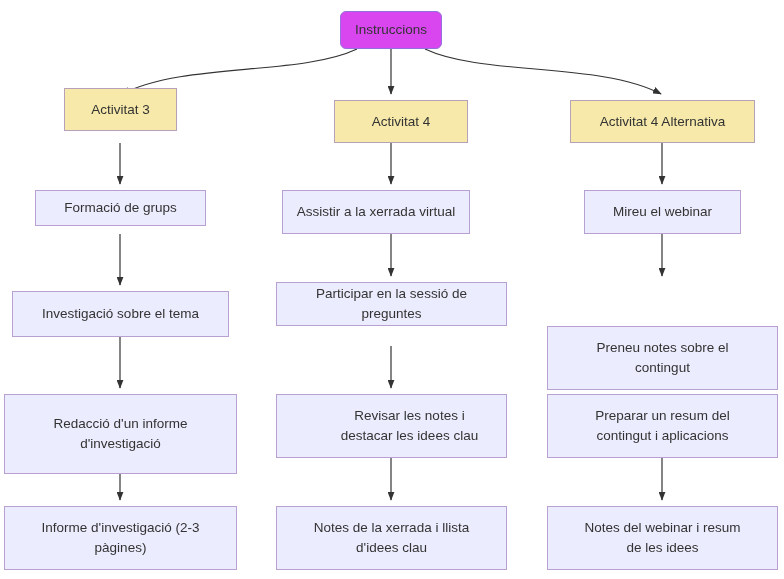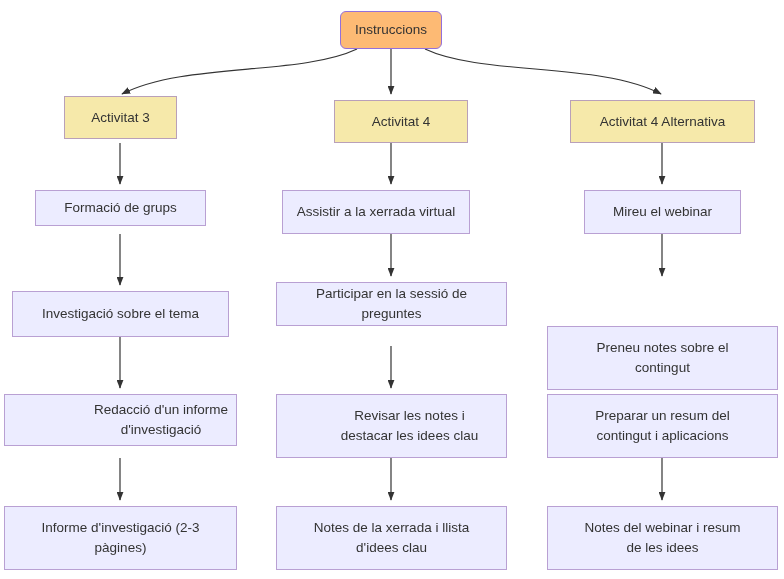--- a/index.html
+++ b/index.html
@@ -33,21 +33,21 @@
     align-items: center;
     justify-content: center;
     text-align: center;
     color: #333333;
     font-size: 13.5px;
     line-height: 20px;
     padding: 4px 8px;
     white-space: pre-line;
   }
   .node-root {
-    background: #fdba74;
+    background: #d946ef;
     border: 1.1px solid #9370db;
     border-radius: 6px;
   }
   .node-activity {
     background: #f6e9aa;
     border: 1.1px solid #b9a0b9;
     border-radius: 0px;
   }
   .node-process {
     background: #ececff;
@@ -78,24 +78,24 @@
         <path d="M 391 346 L 391 388" fill="none" stroke="#333333" stroke-width="1.2" marker-end="url(#arrowhead)"></path>
         <path d="M 391 458 L 391 500" fill="none" stroke="#333333" stroke-width="1.2" marker-end="url(#arrowhead)"></path>
         <path d="M 662 143 L 662 184" fill="none" stroke="#333333" stroke-width="1.2" marker-end="url(#arrowhead)"></path>
         <path d="M 662 234 L 662 276" fill="none" stroke="#333333" stroke-width="1.2" marker-end="url(#arrowhead)"></path>
         <path d="M 662 346 L 662 388" fill="none" stroke="#333333" stroke-width="1.2" marker-end="url(#arrowhead)"></path>
         <path d="M 662 458 L 662 500" fill="none" stroke="#333333" stroke-width="1.2" marker-end="url(#arrowhead)"></path>
       </g>
   </svg>
   <div id="node-group">
       <div class="node node-root" style="left: 340px; top: 11px; width: 102px; height: 38px;"><span>Instruccions</span></div>
-      <div class="node node-activity" style="left: 64px; top: 96px; width: 113px; height: 43px;"><span>Activitat 3</span></div>
+      <div class="node node-activity" style="left: 64px; top: 88px; width: 113px; height: 43px;"><span>Activitat 3</span></div>
       <div class="node node-process" style="left: 35px; top: 190px; width: 171px; height: 36px;"><span>Formació de grups</span></div>
       <div class="node node-process" style="left: 12px; top: 291px; width: 217px; height: 46px;"><span>Investigació sobre el tema</span></div>
-      <div class="node node-process" style="left: 4px; top: 394px; width: 233px; height: 52px; justify-content: flex-end;"><span>Redacció d'un informe
+      <div class="node node-process" style="left: 4px; top: 394px; width: 233px; height: 80px;"><span>Redacció d'un informe
 d'investigació</span></div>
       <div class="node node-process" style="left: 4px; top: 506px; width: 233px; height: 64px;"><span>Informe d'investigació (2-3
 pàgines)</span></div>
       <div class="node node-activity" style="left: 334px; top: 100px; width: 134px; height: 43px;"><span>Activitat 4</span></div>
       <div class="node node-process" style="left: 282px; top: 190px; width: 188px; height: 44px; justify-content: center;"><span>Assistir a la xerrada virtual</span></div>
       <div class="node node-process" style="left: 276px; top: 282px; width: 231px; height: 44px;"><span>Participar en la sessió de
 preguntes</span></div>
       <div class="node node-process" style="left: 276px; top: 394px; width: 231px; height: 64px; padding-left: 44px;"><span>Revisar les notes i
 destacar les idees clau</span></div>
       <div class="node node-process" style="left: 276px; top: 506px; width: 231px; height: 64px;"><span>Notes de la xerrada i llista

